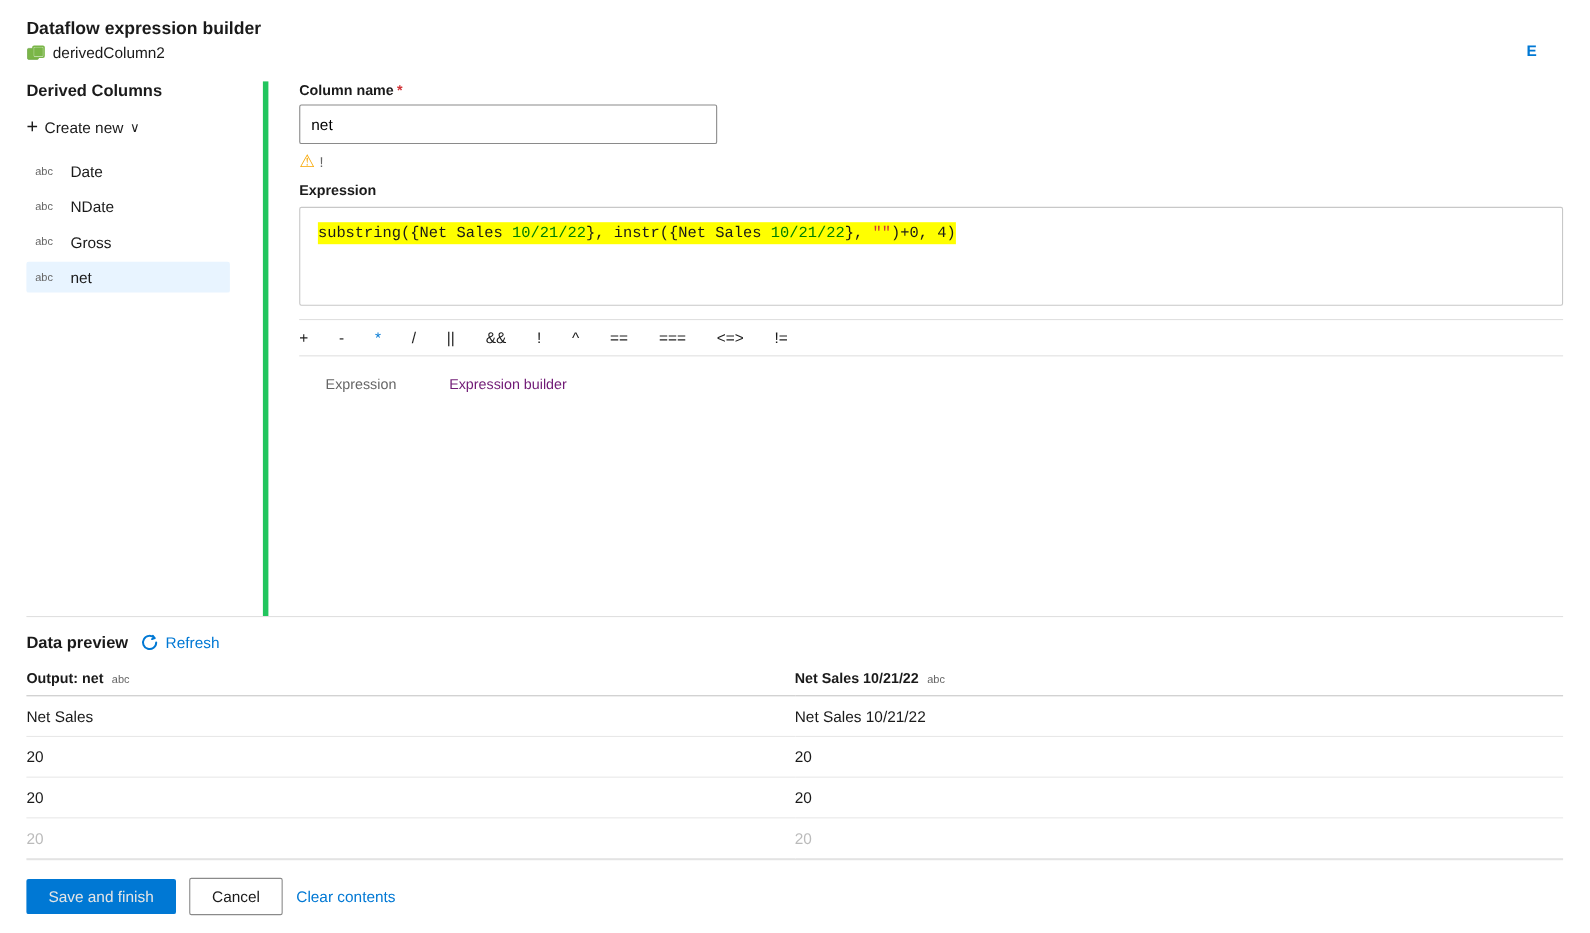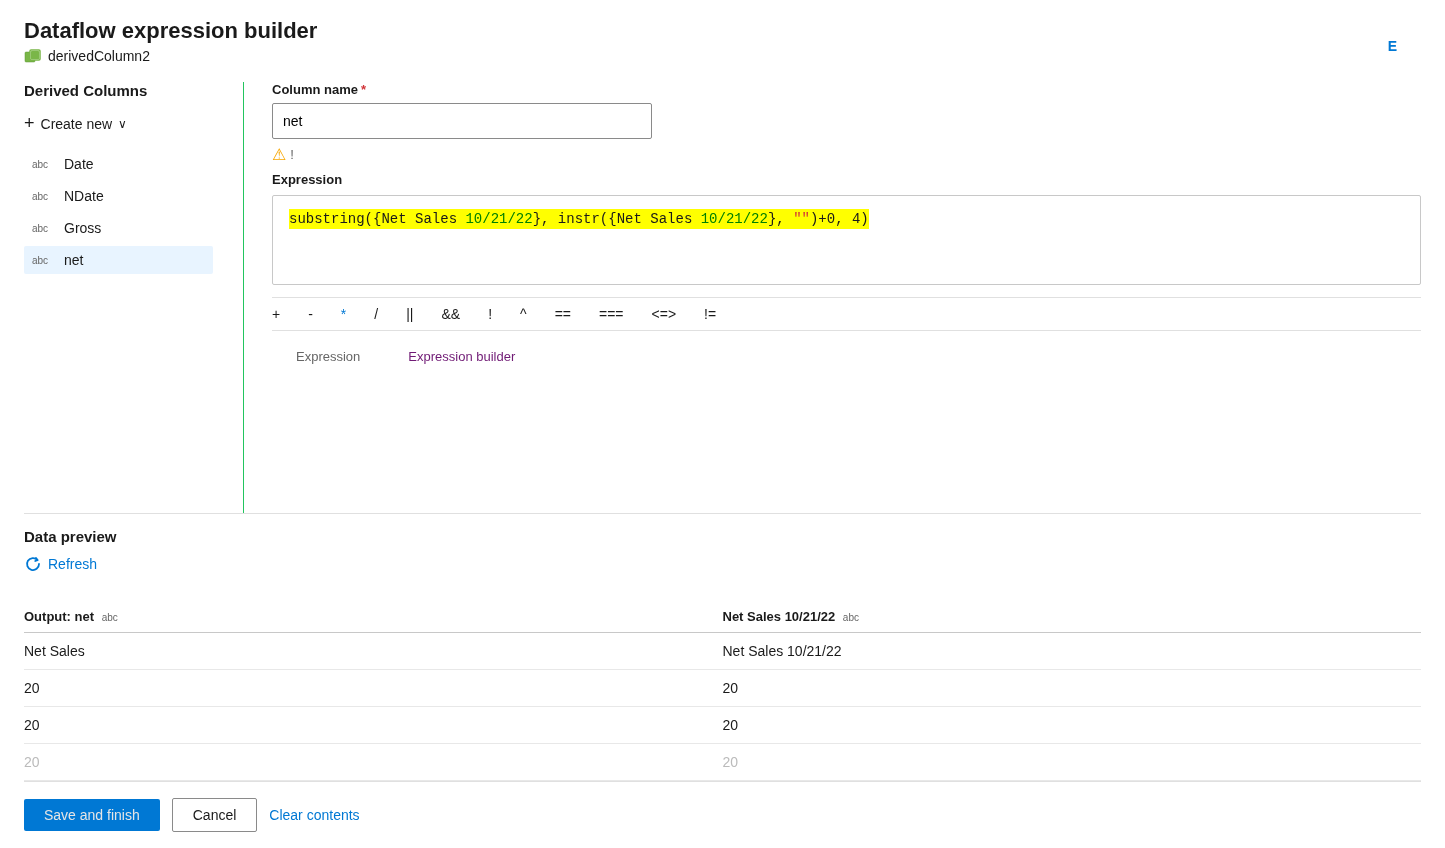--- a/index.html
+++ b/index.html
@@ -14,21 +14,21 @@
     }
 
     .page-wrapper {
       display: flex;
       flex-direction: column;
       height: 848px;
       padding: 18px 24px 0 24px;
     }
 
     .page-title {
-      font-size: 22px;
+      font-size: 16px;
       font-weight: 600;
       color: #1a1a1a;
       margin-bottom: 4px;
     }
 
     .subtitle-row {
       display: flex;
       gap: 6px;
       margin-bottom: 16px;
     }
@@ -49,21 +49,21 @@
       flex: 1;
       gap: 0;
       min-height: 0;
     }
 
     
     .sidebar {
       width: 220px;
       flex-shrink: 0;
       padding-right: 30px;
-      border-right: 1px solid #22c55e;
+      border-right: 5px solid #22c55e;
       display: flex;
       flex-direction: column;
     }
 
     .sidebar-header {
       font-size: 15px;
       font-weight: 600;
       margin-bottom: 10px;
     }
 
@@ -245,24 +245,23 @@
     }
 
     
     .data-preview-section {
       padding: 14px 0 0 0;
       flex-shrink: 0;
     }
 
     .data-preview-header {
       display: flex;
-      align-items: flex-start;
+      align-items: flex-end;
       gap: 10px;
-      margin-bottom: 28px;
-      flex-direction: column;
+      margin-bottom: 8px;
     }
 
     .data-preview-title {
       font-size: 15px;
       font-weight: 600;
     }
 
     .refresh-btn {
       display: flex;
       align-items: center;

